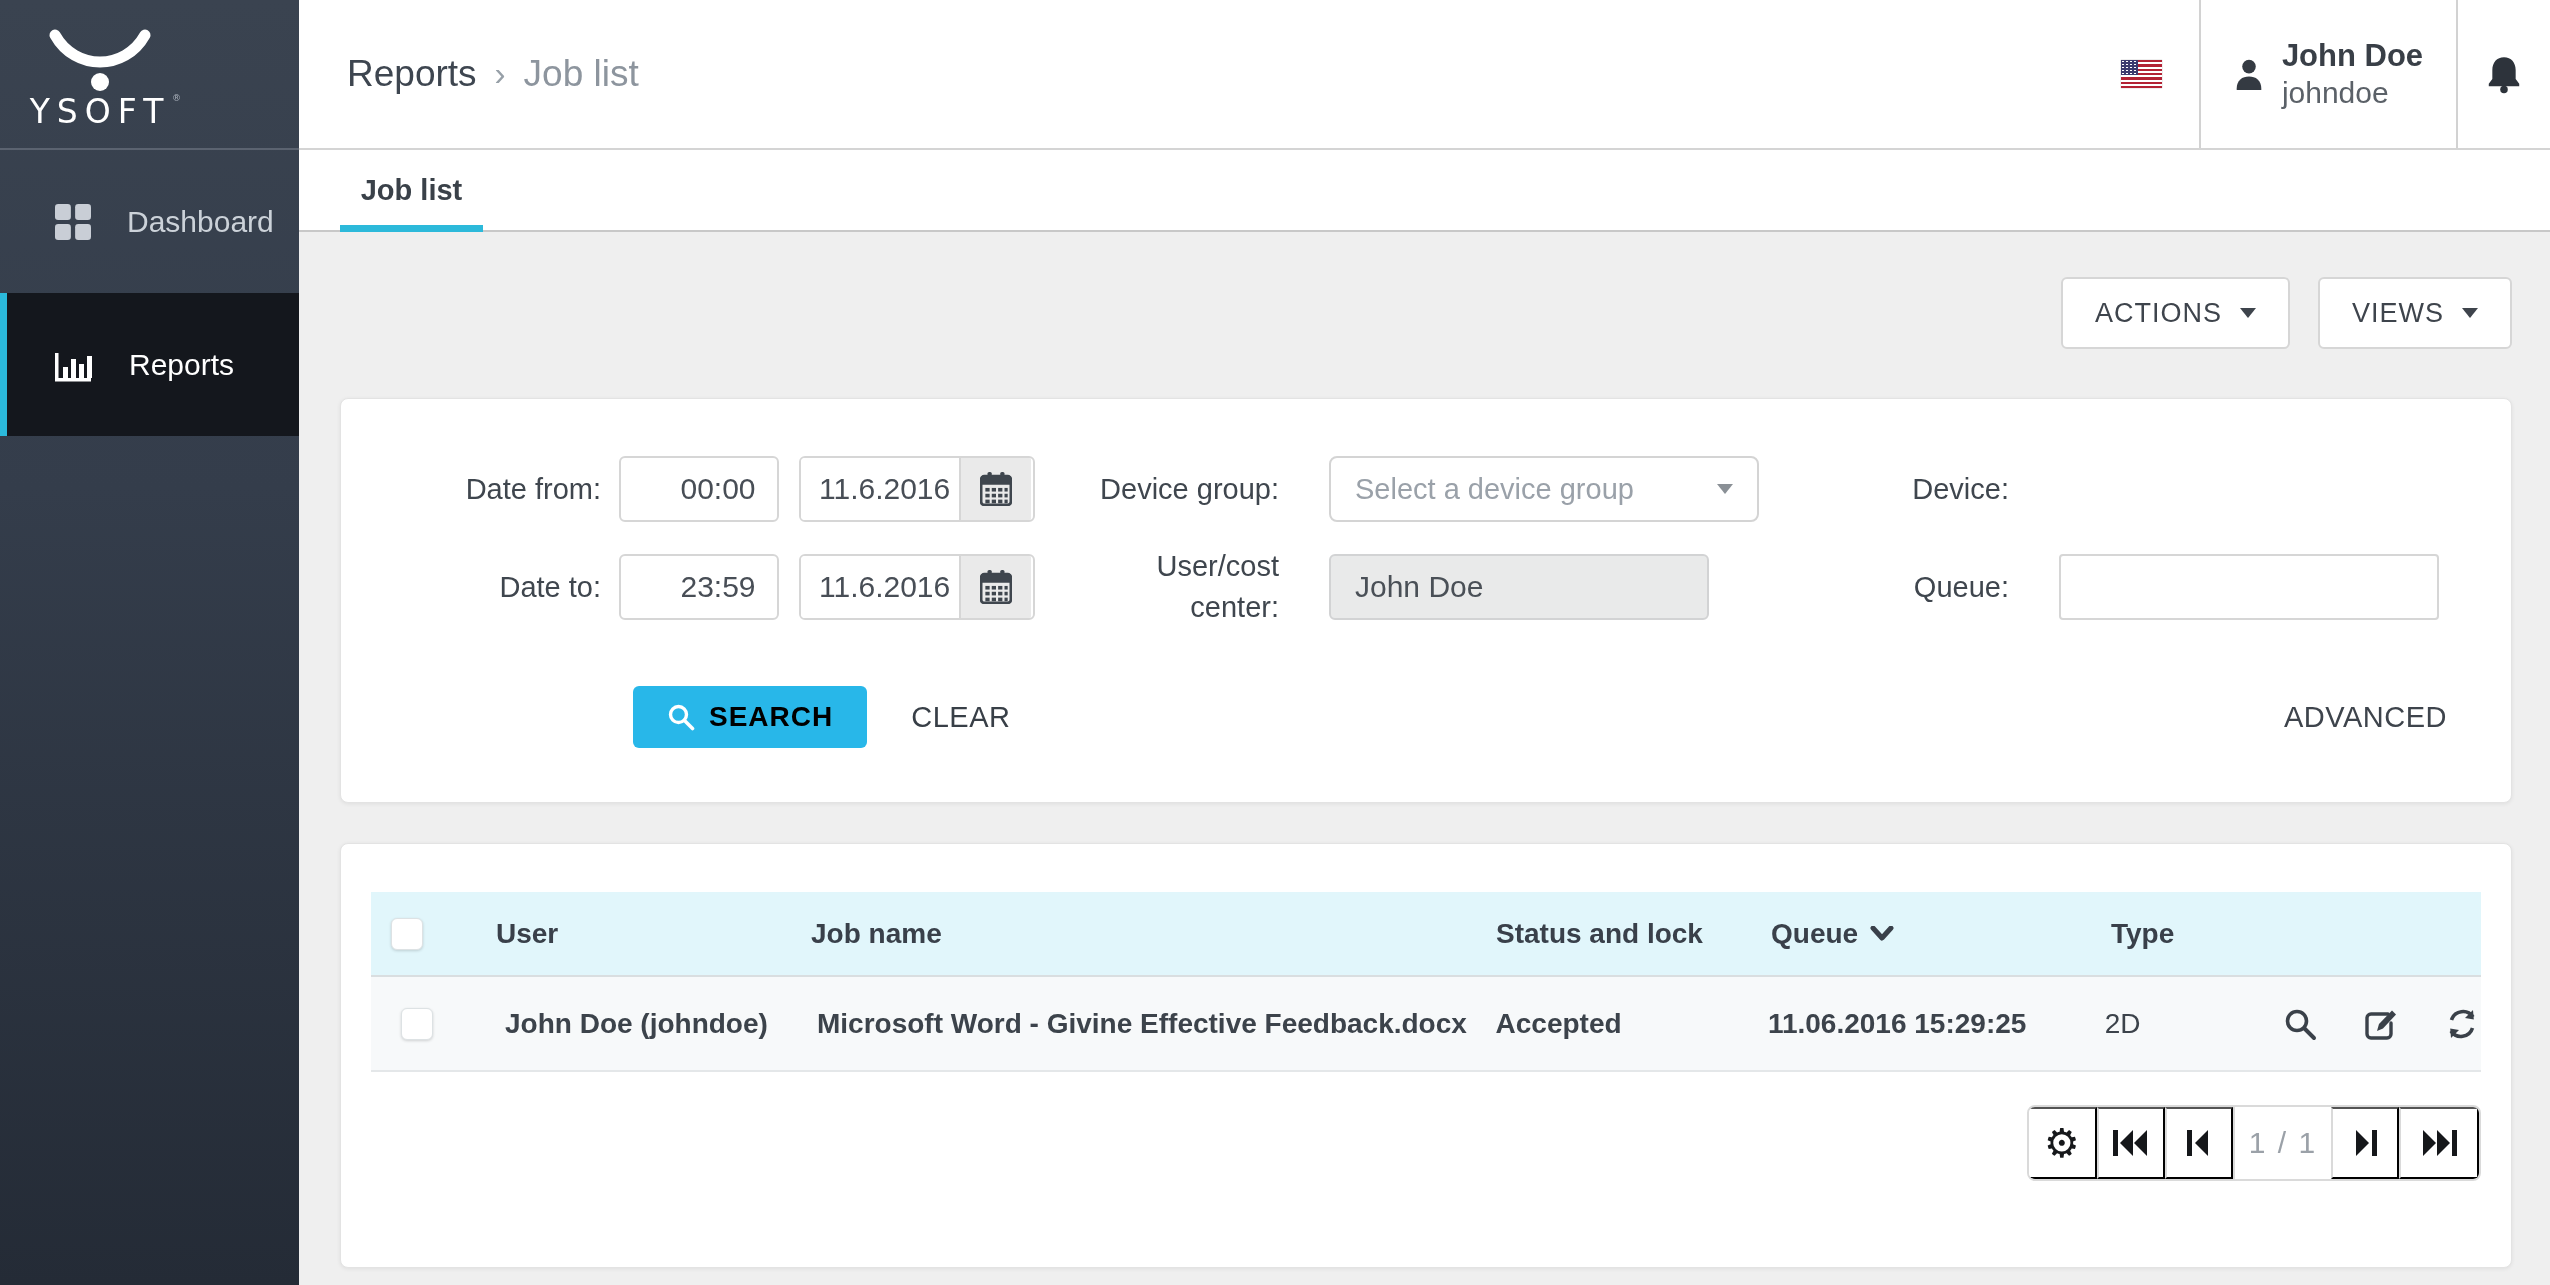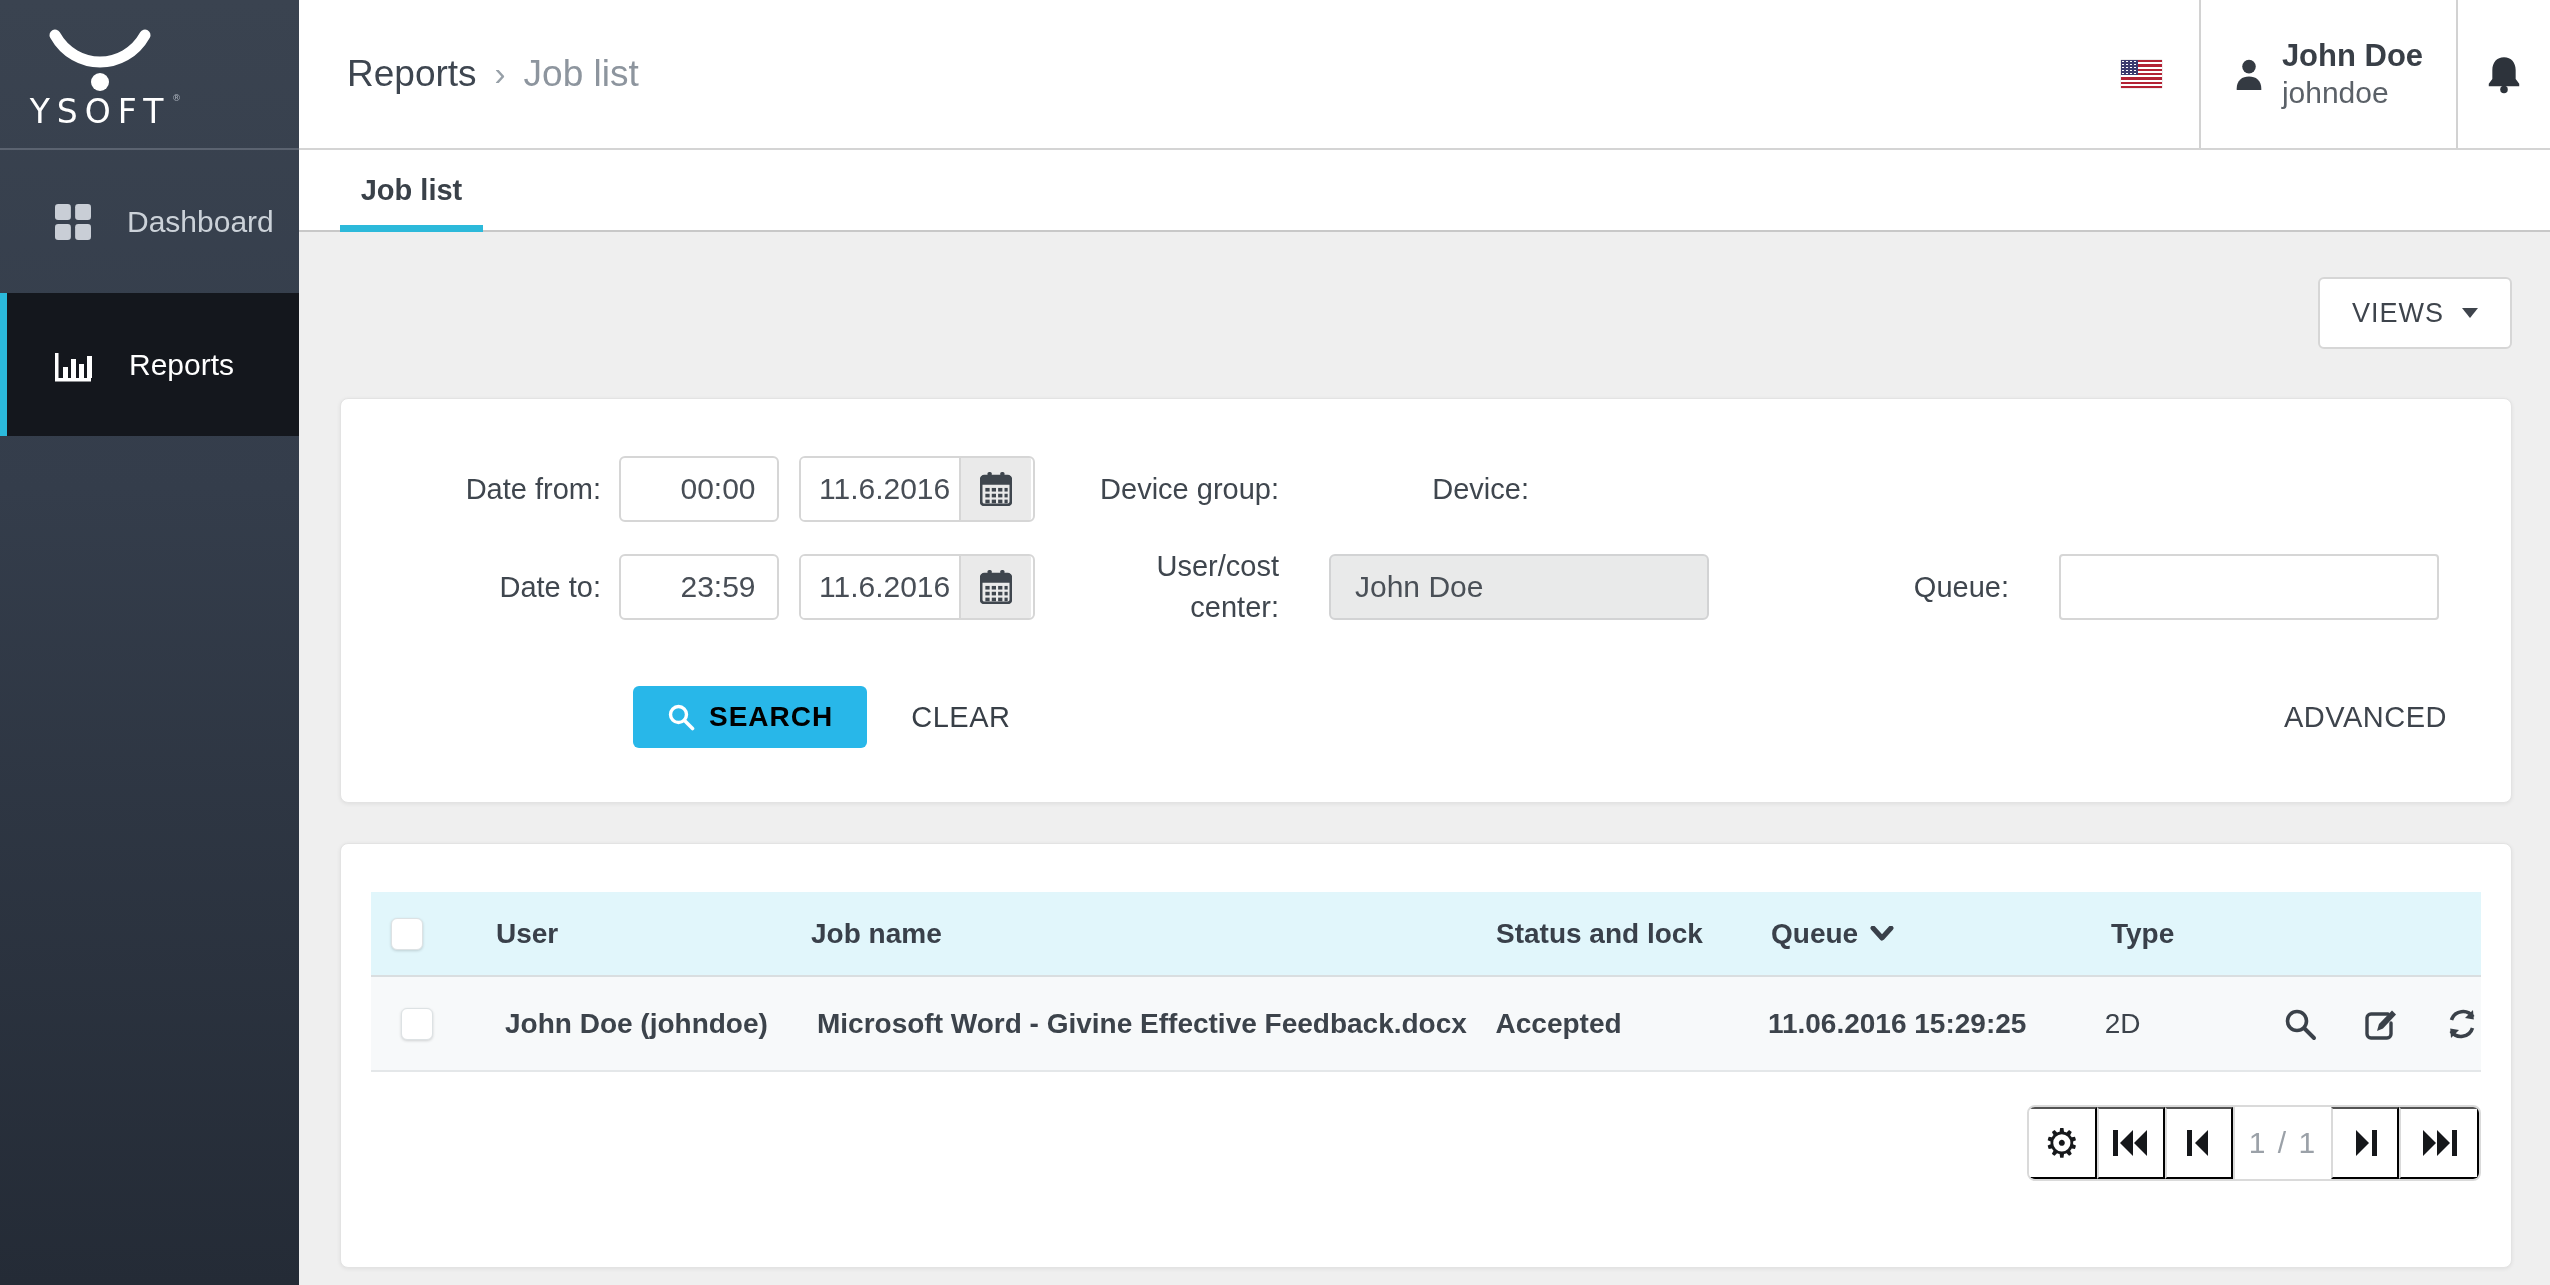--- a/index.html
+++ b/index.html
@@ -188,20 +188,24 @@
 
   <div class="tabbar">
     <div class="tab">Job list</div>
     <div class="tab-underline"></div>
   </div>
 
   <div class="content">
 
     <div class="top-buttons">
       <div class="btn-outline">
+        <span>ACTIONS</span>
+        <span class="caret-down"></span>
+      </div>
+      <div class="btn-outline">
         <span>VIEWS</span>
         <span class="caret-down"></span>
       </div>
     </div>
 
     <div class="card filter-card">
 
       <div class="f-row fr1">
         <span class="f-label l1">Date from:</span>
         <input class="time-input" type="text" value="00:00" style="">
@@ -224,20 +228,24 @@
                   <rect x="23" y="20.5" width="3" height="3.4"></rect>
                 <rect x="5" y="26" width="4" height="3.4"></rect>
                   <rect x="11" y="26" width="4" height="3.4"></rect>
                   <rect x="17" y="26" width="4" height="3.4"></rect>
                   <rect x="23" y="26" width="3" height="3.4"></rect>
               </g>
             </svg>
           </div>
         </div>
         <span class="f-label l2">Device group:</span>
+        <div class="select-box">
+          <span class="ph">Select a device group</span>
+          <span class="caret-down gray"></span>
+        </div>
         <span class="f-label l3">Device:</span>
         <div class="f-spacer"></div>
       </div>
 
       <div class="f-row fr2">
         <span class="f-label l1">Date to:</span>
         <input class="time-input" type="text" value="23:59" style="">
         <div class="date-group">
           <input class="date-input" type="text" value="11.6.2016" style="">
           <div class="cal-btn">

